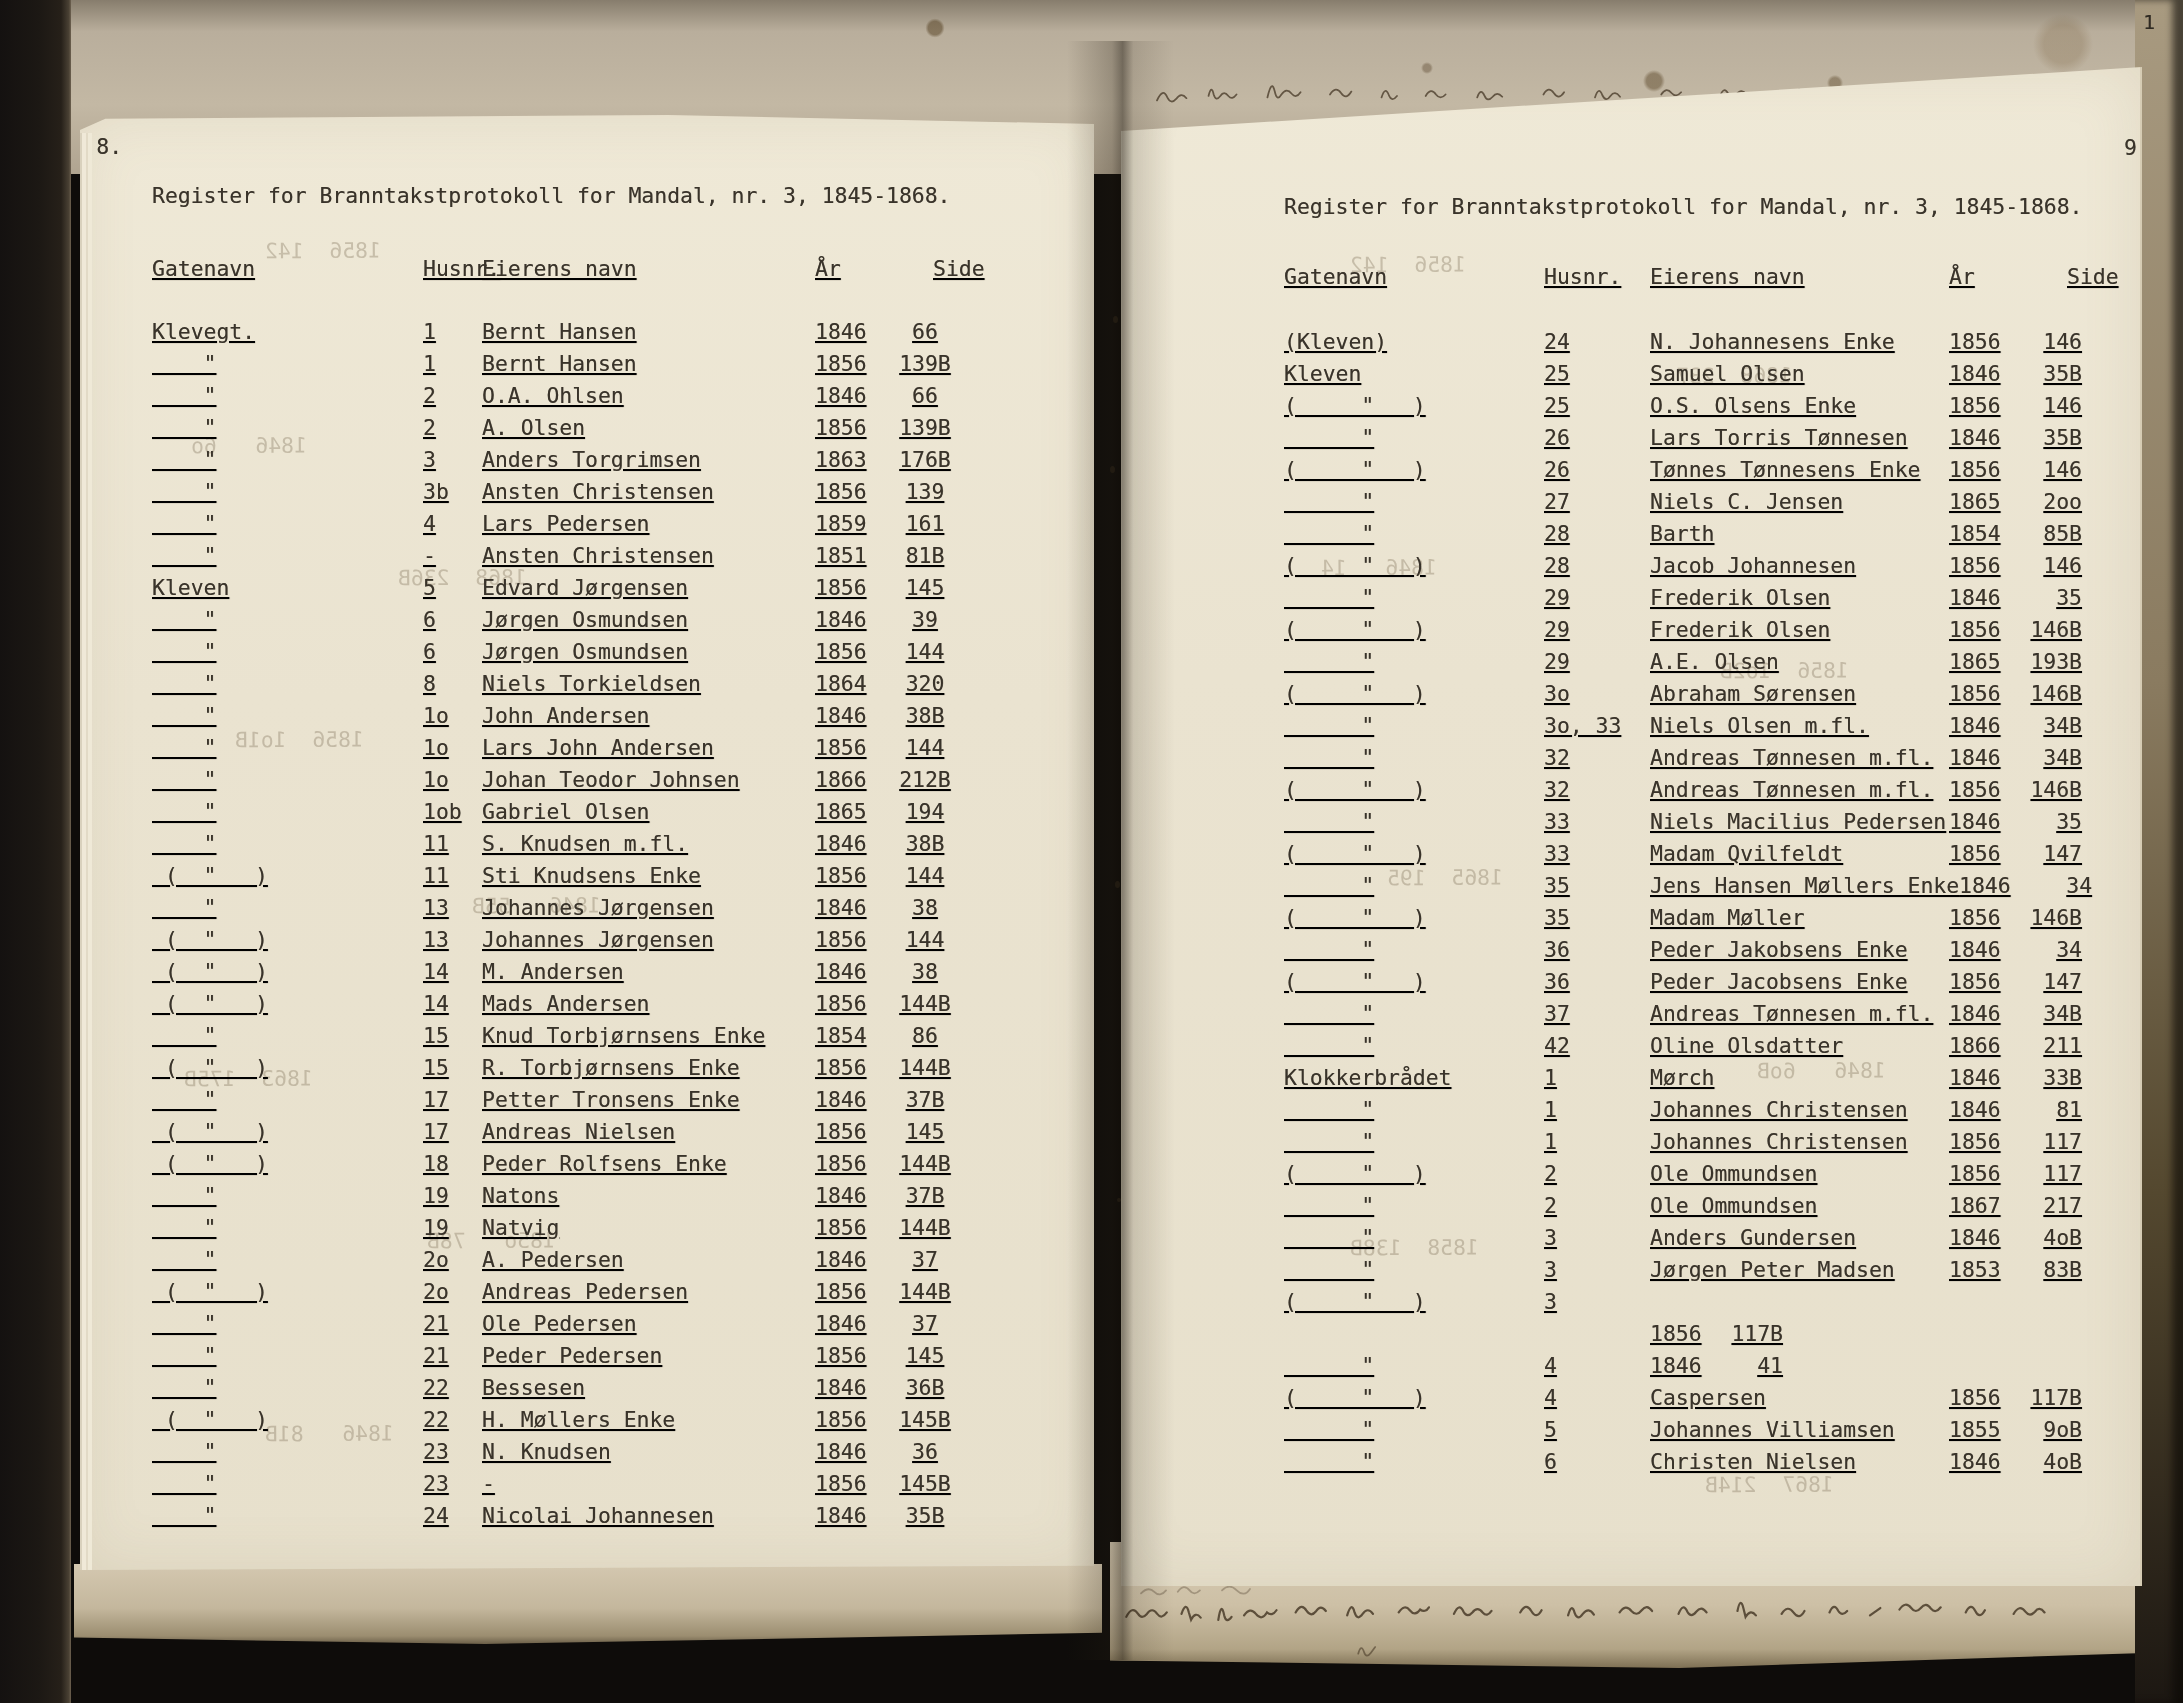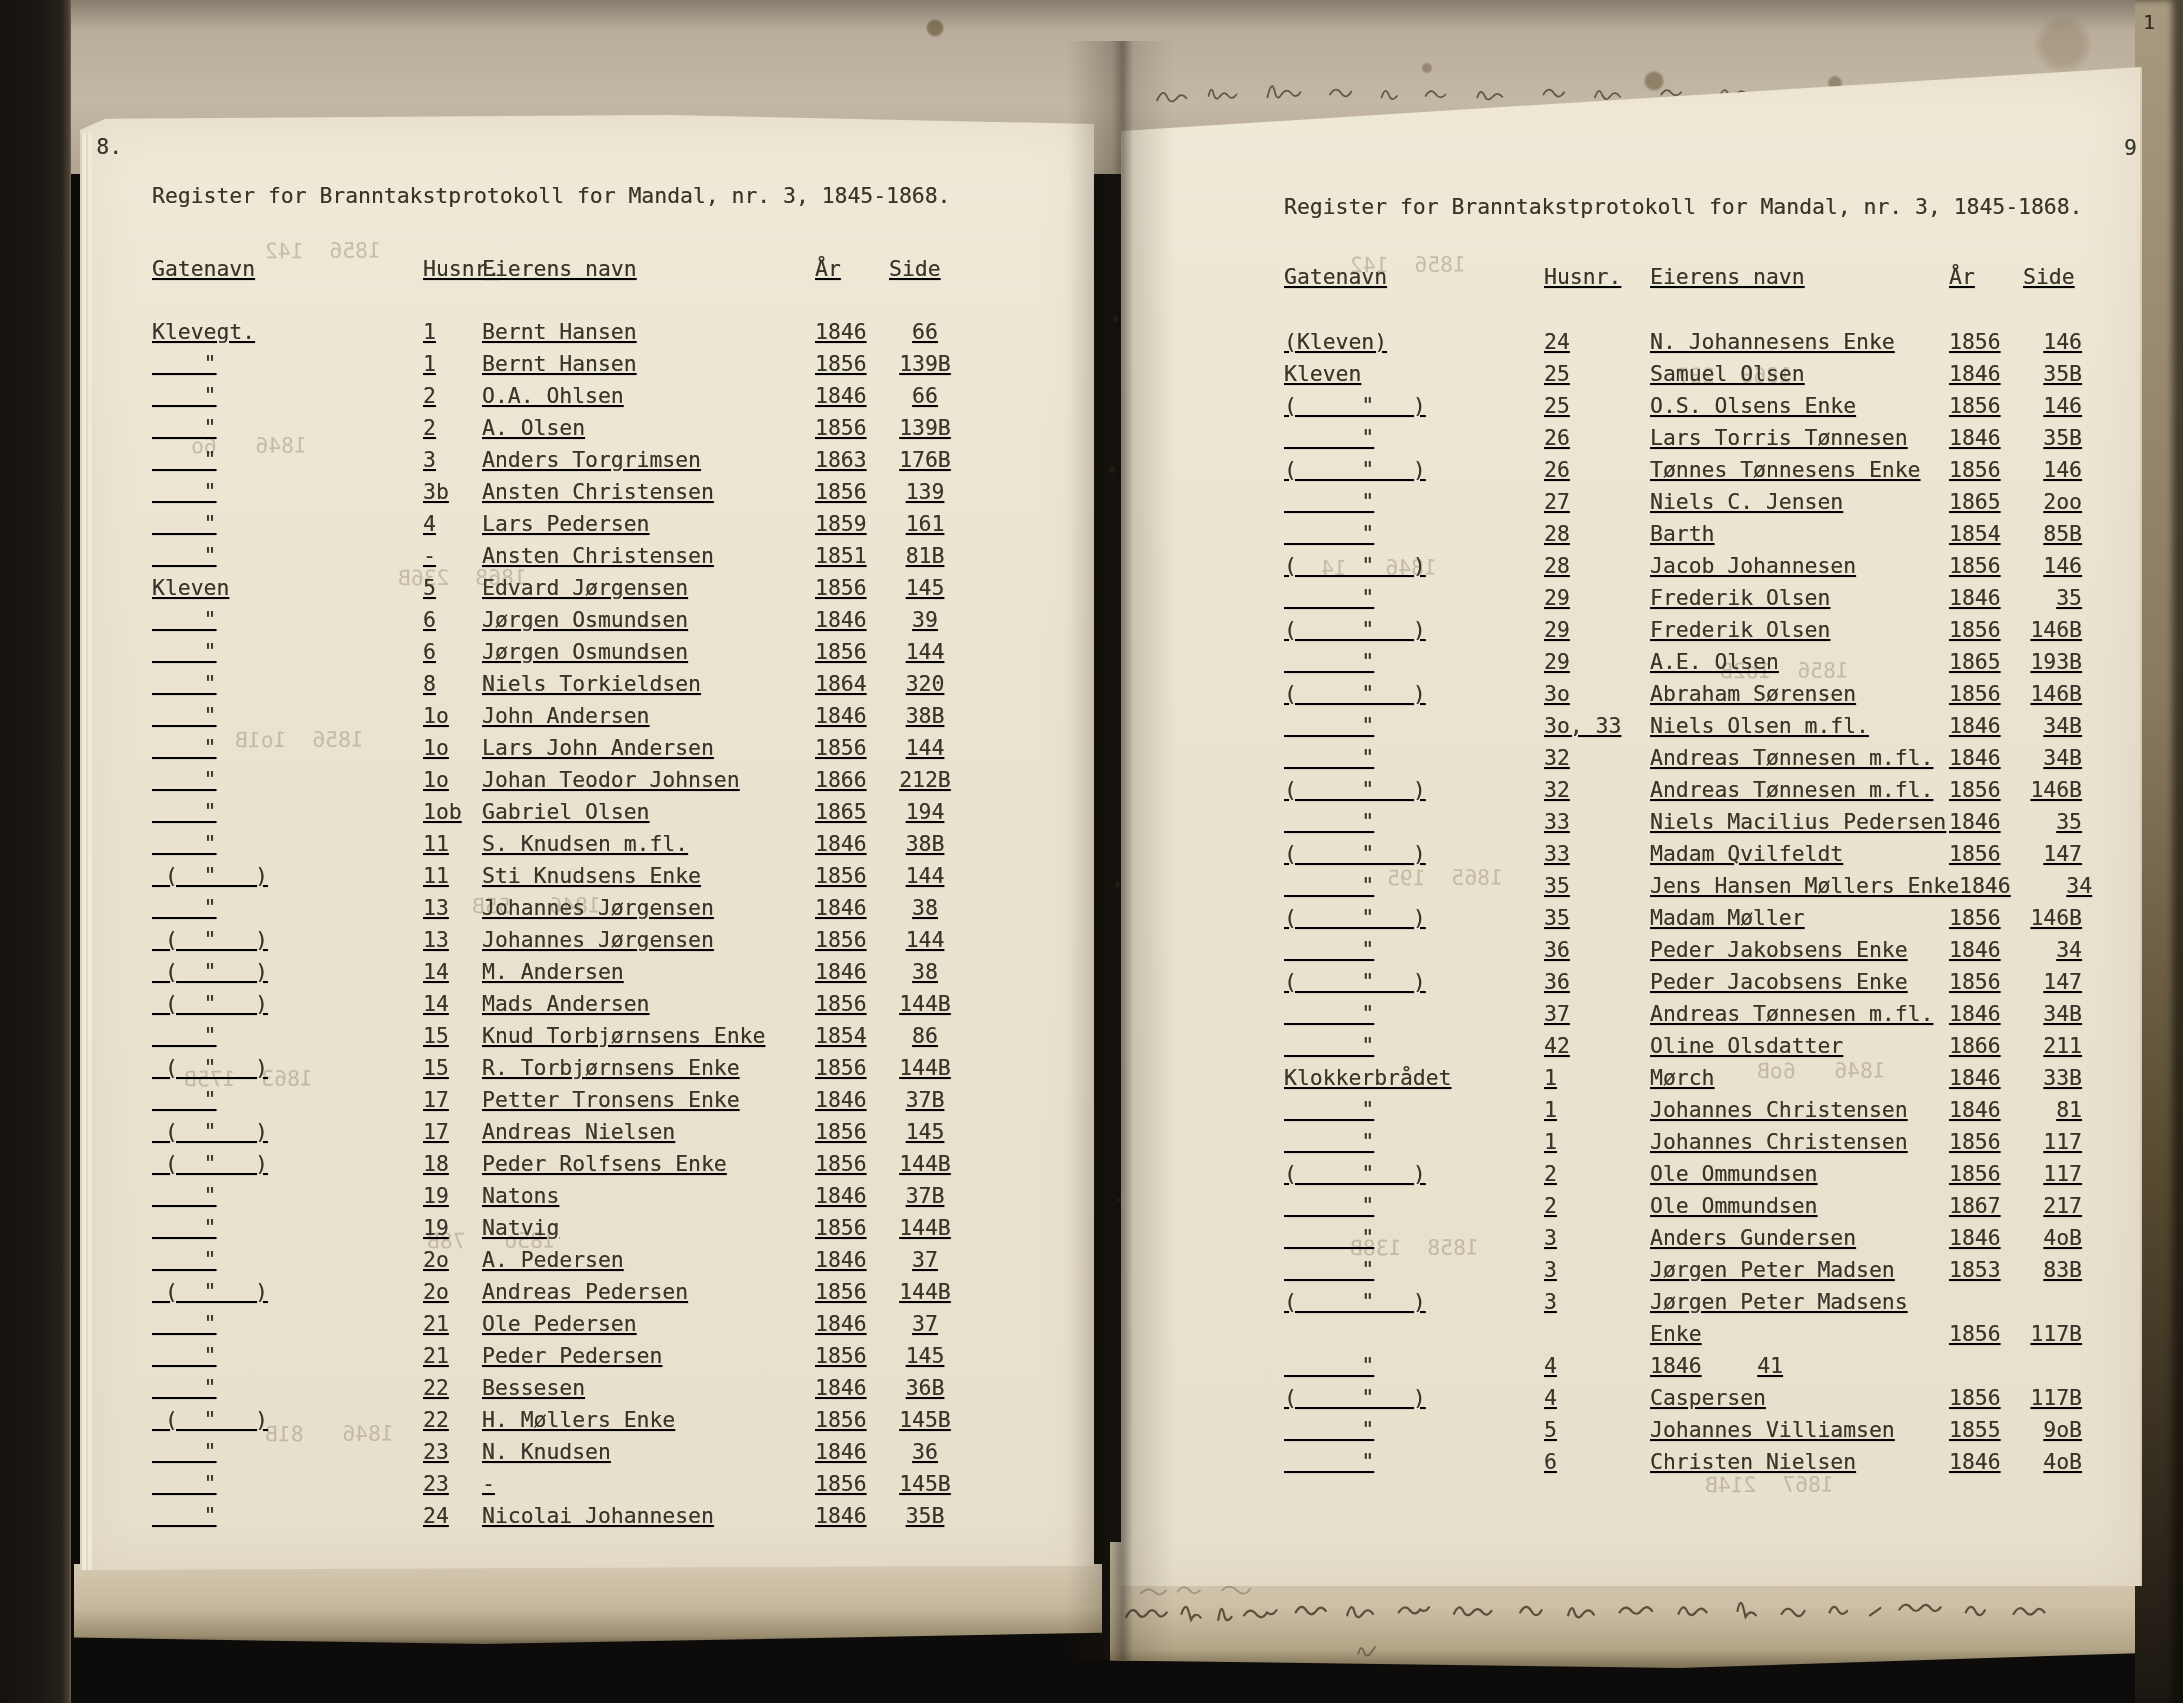--- a/index.html
+++ b/index.html
@@ -55,21 +55,21 @@
   .pL .table-head{left:72px;top:138px;}
   .pL .table-rows{left:72px;top:201px;}
   .pR .table-head{left:163px;top:194px;}
   .pR .table-rows{left:163px;top:259px;}
   .row{display:flex;align-items:flex-start;}
   .cell{flex:0 0 auto;line-height:32px;white-space:pre;}
   .pL .c-street{width:271px;} .pL .c-husnr{width:59px;} .pL .c-name{min-width:333px;}
   .pL .c-year{width:74px;}  .pL .c-side{width:72px;text-align:center;}
   .pR .c-street{width:260px;} .pR .c-husnr{width:106px;} .pR .c-name{min-width:299px;}
   .pR .c-year{width:74px;}  .pR .c-side{width:59px;text-align:right;}
-  .table-head .c-side{text-align:left;}
+  .table-head .c-side{text-align:left;margin-left:44px;}
 
   
   .ghost-layer{position:absolute;inset:0;z-index:0;pointer-events:none;}
   .ghost{position:absolute;font-size:21.4px;color:rgba(124,109,85,.34);transform:scaleX(-1) rotate(.4deg);white-space:pre;}
   .pL .ghost:nth-child(1){left:185px;top:123px;}  .pL .ghost:nth-child(2){left:111px;top:318px;}
   .pL .ghost:nth-child(3){left:318px;top:450px;}  .pL .ghost:nth-child(4){left:155px;top:612px;}
   .pL .ghost:nth-child(5){left:392px;top:778px;} .pL .ghost:nth-child(6){left:104px;top:951px;}
   .pL .ghost:nth-child(7){left:347px;top:1113px;} .pL .ghost:nth-child(8){left:185px;top:1306px;}
   .pR .ghost:nth-child(1){left:229px;top:185px;}  .pR .ghost:nth-child(2){left:555px;top:296px;}
   .pR .ghost:nth-child(3){left:200px;top:488px;}  .pR .ghost:nth-child(4){left:599px;top:591px;}
@@ -620,22 +620,20 @@
         <div class="row">
           <span class="typed cell c-street">      "</span>
           <span class="typed cell c-husnr">3</span>
           <span class="typed cell c-name">Jørgen Peter Madsen</span>
           <span class="typed cell c-year">1853</span>
           <span class="typed cell c-side">83B</span>
         </div>
         <div class="row">
           <span class="typed cell c-street">(     "   )</span>
           <span class="typed cell c-husnr">3</span>
-          <span class="typed cell c-name">Jørgen Peter Madsens
-Enke</span>
           <span class="typed cell c-year">
 1856</span>
           <span class="typed cell c-side">
 117B</span>
         </div>
         <div class="row">
           <span class="typed cell c-street">      "</span>
           <span class="typed cell c-husnr">4</span>
           <span class="typed cell c-year">1846</span>
           <span class="typed cell c-side">41</span>

